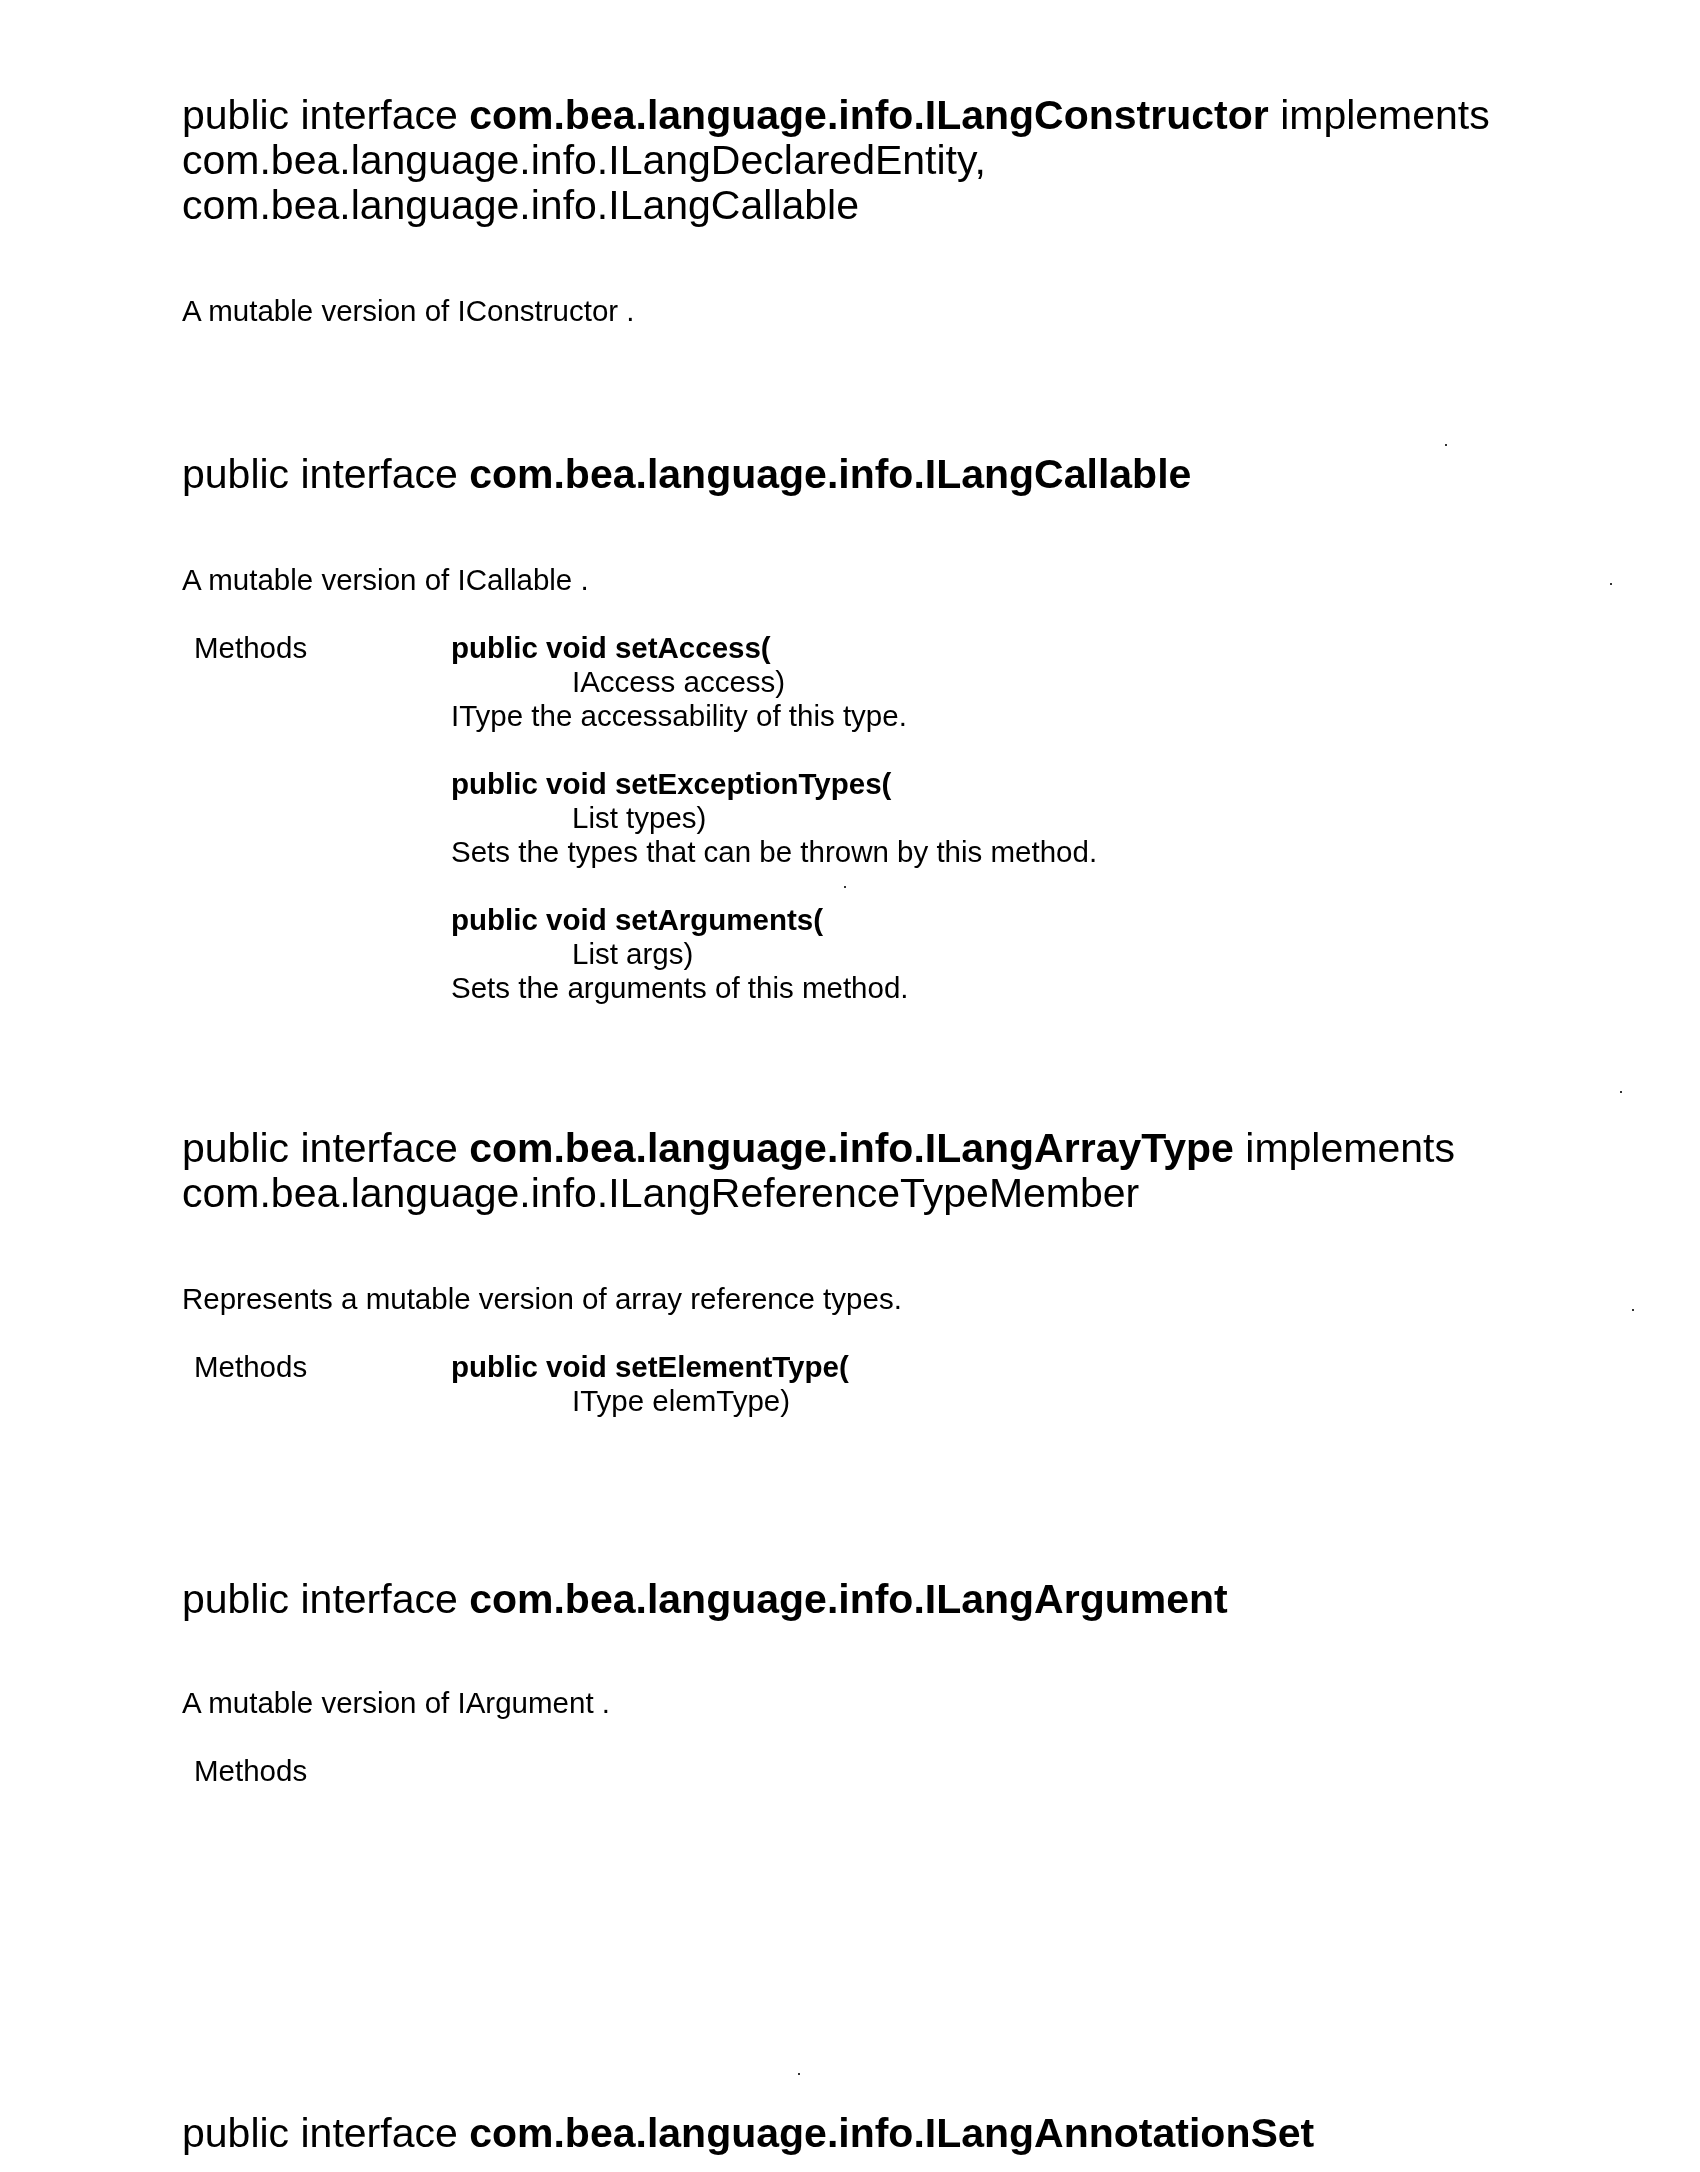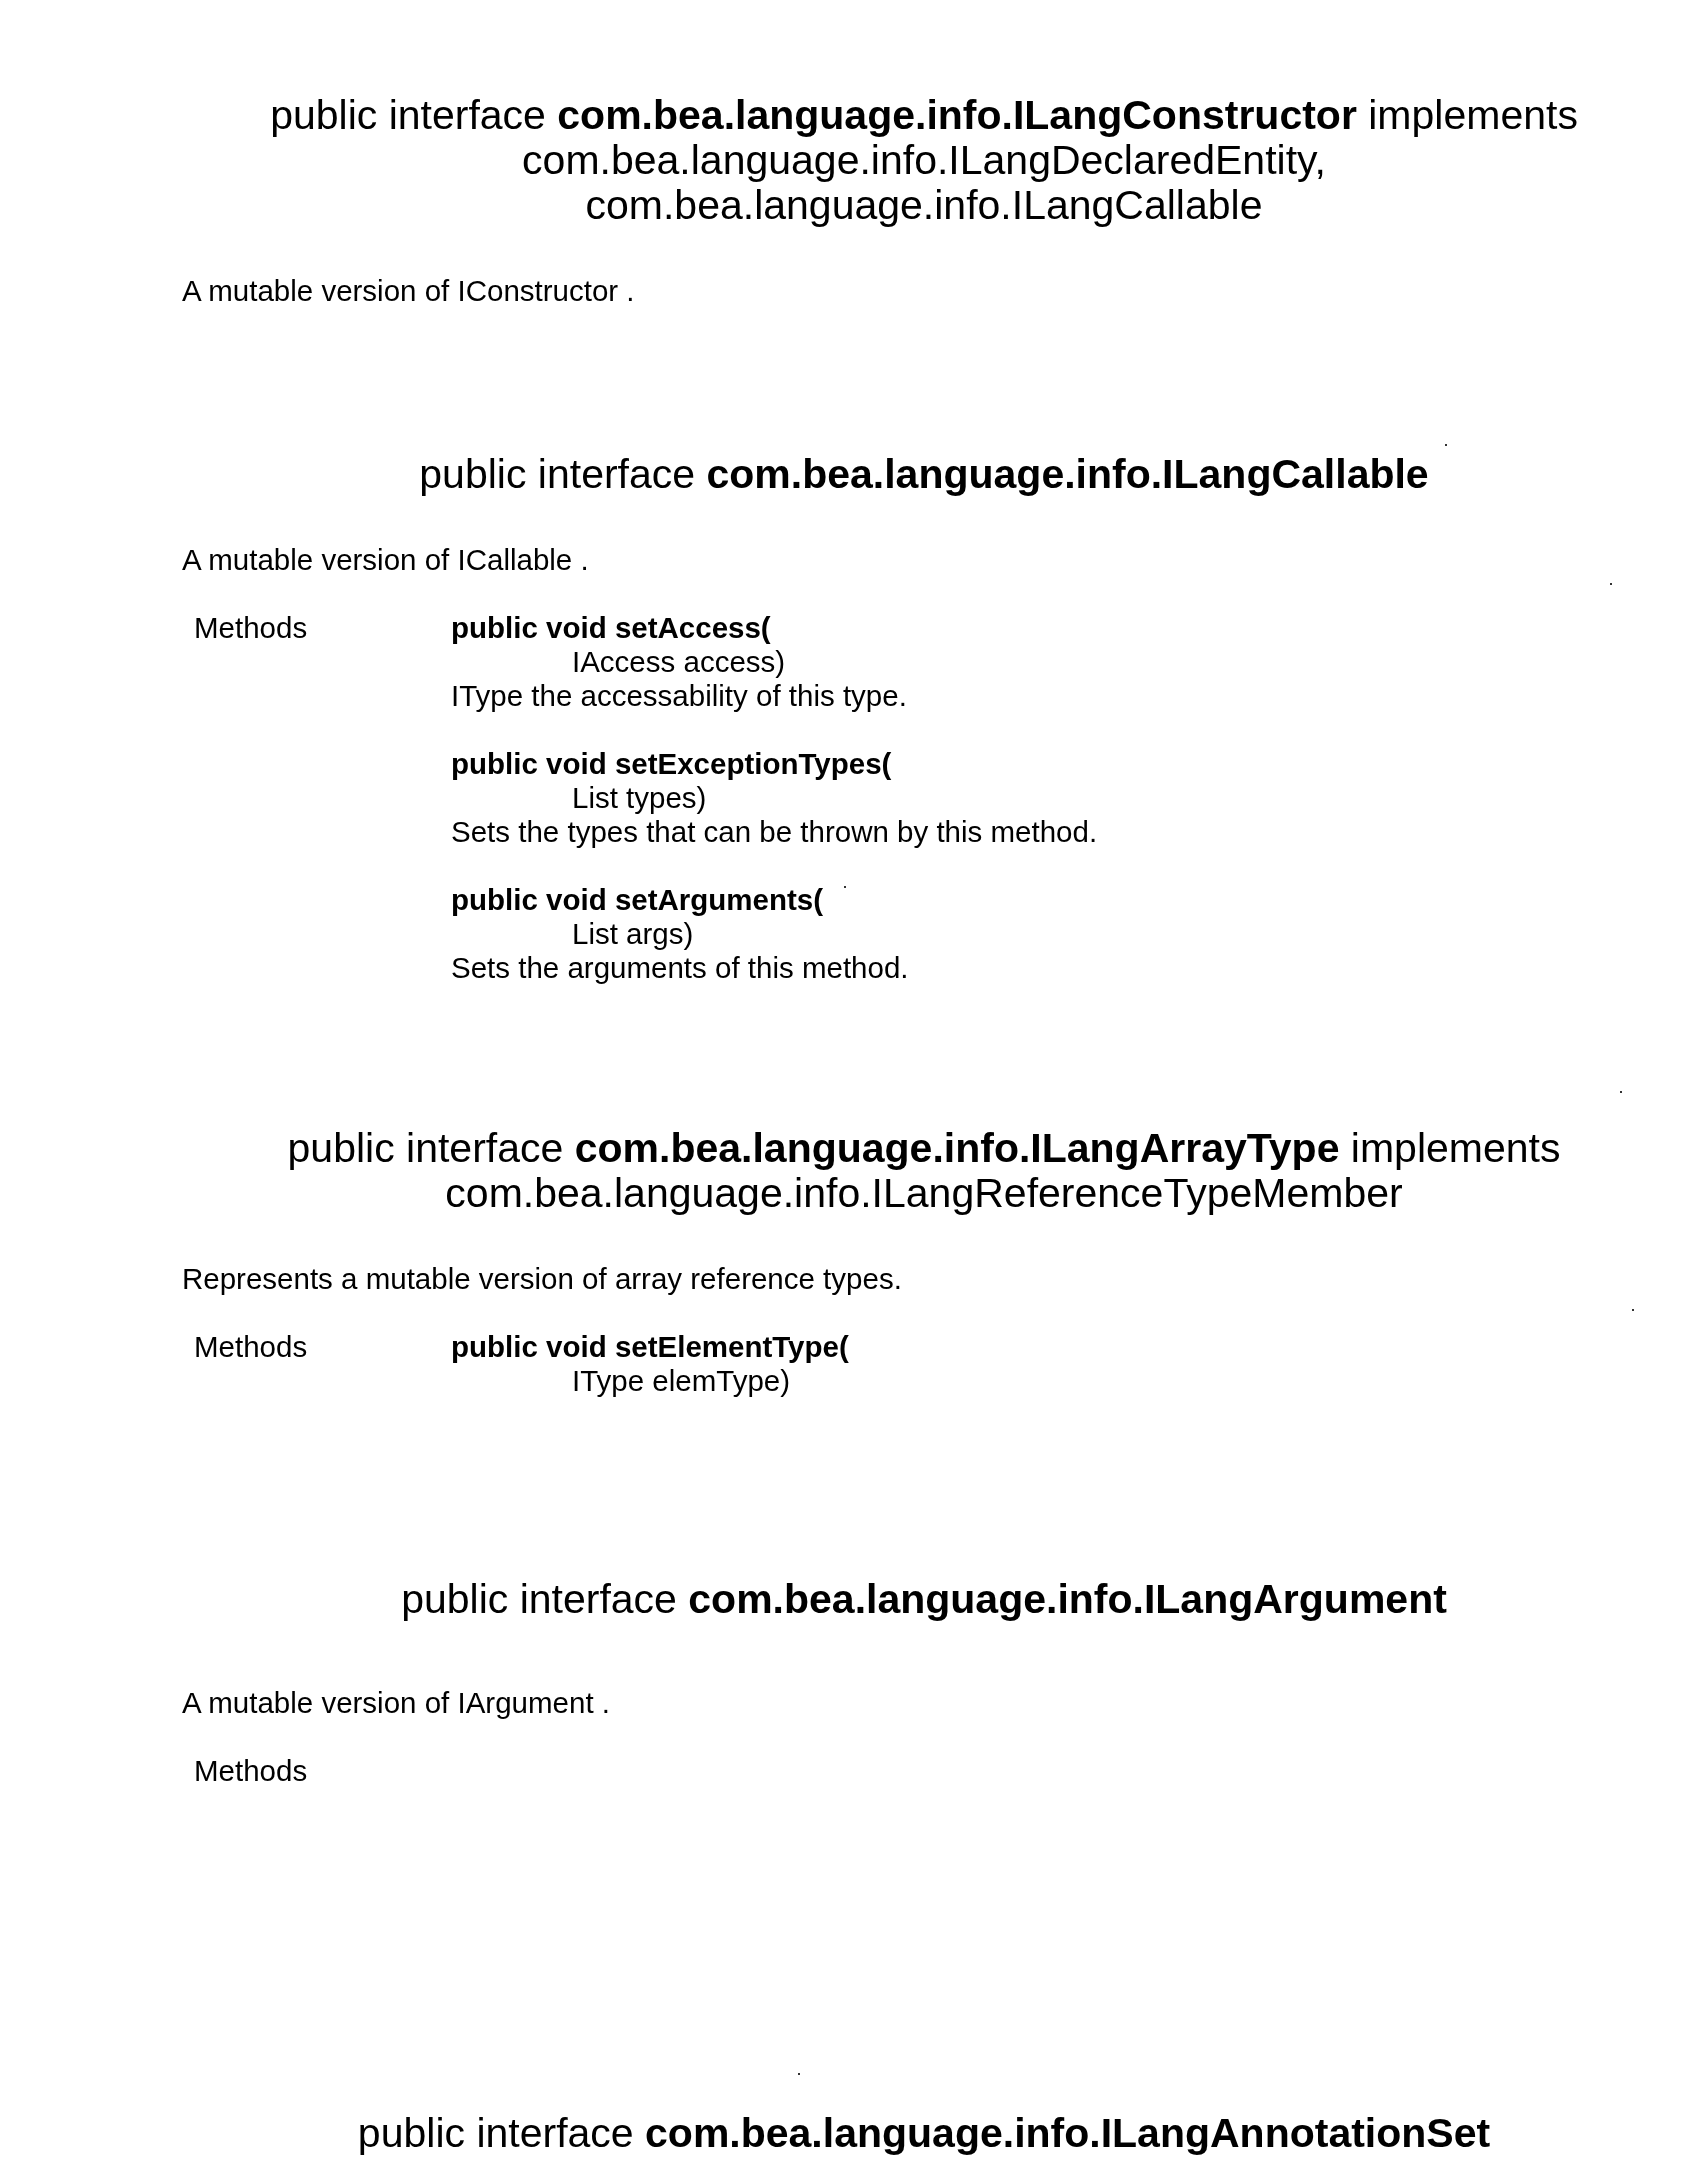--- a/index.html
+++ b/index.html
@@ -19,34 +19,33 @@
     position: absolute;
     left: 182px;
     width: 1484px;
   }
   .heading {
     font-size: 41px;
     line-height: 45px;
     margin: 0;
     font-weight: normal;
     white-space: nowrap;
-    text-align: center;
   }
   .heading-line {
     display: block;
     height: 45px;
   }
   .heading .qualified-name {
     font-weight: bold;
   }
   .description {
     font-size: 29.5px;
     line-height: 34px;
     height: 34px;
-    margin-top: 46px;
+    margin-top: 66px;
     white-space: nowrap;
   }
   .methods-table {
     position: relative;
     margin-top: 34px;
     font-size: 29.5px;
     line-height: 34px;
   }
   .methods-label {
     position: absolute;

